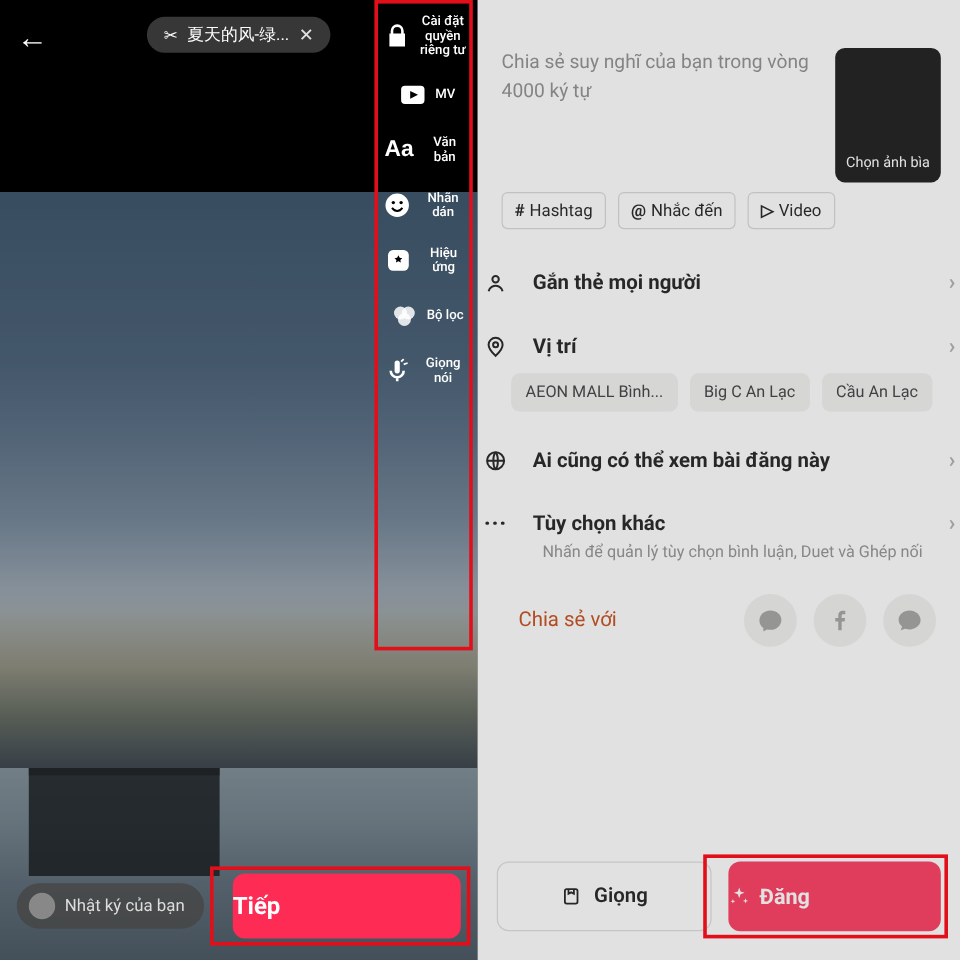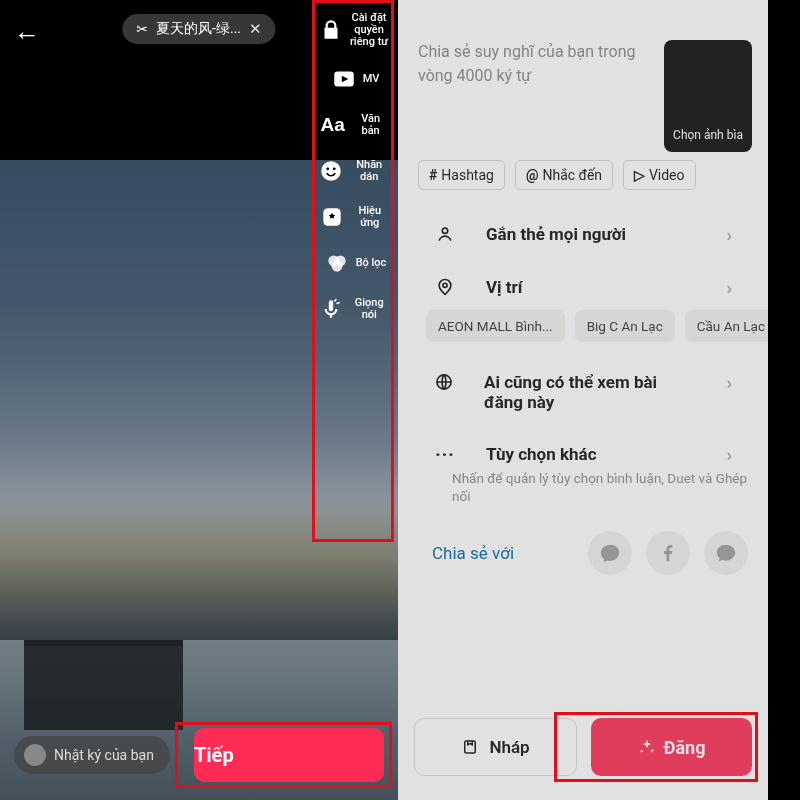--- a/index.html
+++ b/index.html
@@ -1,19 +1,19 @@
 <!DOCTYPE html>
 <html><head>
 <meta charset="utf-8">
 <style>
 *{box-sizing:border-box;margin:0;padding:0;font-family:-apple-system,BlinkMacSystemFont,"Segoe UI",Roboto,Arial,sans-serif}
 body{width:800px;height:800px;display:flex;background:#000;overflow:hidden}
 .screen{position:relative;height:800px}
 .left{width:398px;background:#000;display:flex;flex-direction:column}
-.right{width:370px;background:#fff;display:flex;flex-direction:column;position:relative}
+.right{width:402px;background:#fff;display:flex;flex-direction:column;position:relative}
 .right::after{content:"";position:absolute;inset:0;background:rgba(120,120,120,.22);pointer-events:none}
 .top-left{position:absolute;top:16px;left:14px;color:#fff;z-index:5}
 .arrow{font-size:26px;font-weight:500}
 .music-pill{position:absolute;top:14px;left:50%;transform:translateX(-50%);background:rgba(60,60,60,.92);border-radius:18px;padding:6px 14px;display:flex;align-items:center;gap:8px;color:#fff;font-size:14px;z-index:5;max-width:220px}
 .music-pill .cut{font-size:14px}
 .music-pill .title{white-space:nowrap;overflow:hidden;text-overflow:ellipsis;max-width:130px}
 .music-pill .x{font-size:15px;opacity:.85;flex:none}
 .preview{position:absolute;top:160px;left:0;right:0;bottom:0;background:linear-gradient(180deg,#4a6b8a 0%,#5a7a99 22%,#6e8caa 32%,#8aa4be 42%,#b8c9d8 52%,#d5d1b5 62%,#b6bfa3 68%,#9fb2bf 74%,#8aa0ae 82%,#718697 90%,#5c6f7e 100%);filter:saturate(.85) brightness(.72)}
 .preview::after{content:"";position:absolute;left:0;right:0;bottom:160px;height:130px;background:linear-gradient(180deg,transparent 0%,rgba(30,40,48,.35) 60%,rgba(22,30,36,.6) 100%)}
 .bldg{position:absolute;bottom:70px;left:6%;width:40%;height:90px;background:rgba(26,32,36,.8);border-top:6px solid rgba(40,46,50,.85)}
@@ -28,37 +28,37 @@
 .diary{flex:none;background:rgba(70,70,70,.82);border-radius:26px;padding:8px 16px 8px 10px;display:flex;align-items:center;gap:8px;color:#ddd;font-size:14px}
 .diary .avatar{width:22px;height:22px;border-radius:50%;background:#888}
 .next-btn{flex:1;background:#fe2c55;color:#fff;font-size:20px;font-weight:700;height:54px;border-radius:10px;display:flex;align-items:center;justify-content:flex-start}
 .hl-next{position:absolute;bottom:12px;left:175px;right:6px;height:66px;border:3px solid #e20f1b;z-index:7;pointer-events:none}
 .caption-row{display:flex;gap:10px;padding:40px 16px 8px 20px;align-items:flex-start}
 .caption{flex:1;color:#888;font-size:16px;line-height:24px}
 .cover{width:88px;height:112px;background:#0b0b0b;border-radius:8px;color:#fff;font-size:12px;display:flex;align-items:flex-end;justify-content:center;padding-bottom:10px;text-align:right;flex:none}
 .chips{display:flex;gap:10px;padding:0 20px 18px}
 .chip{border:1px solid #d7d7d6;border-radius:5px;padding:6px 10px;font-size:14px;color:#111;display:flex;align-items:center;gap:4px;background:#fff}
 .chip .b{font-weight:700}
-.row{display:flex;gap:30px;padding:16px 36px;font-size:17px;color:#111}
+.row{display:flex;align-items:center;gap:20px;padding:16px 4px;font-size:17px;color:#111}
 .row.bold{font-weight:700}
 .row .rowicon{width:22px;display:flex;justify-content:center;color:#111}
 .row svg{width:20px;height:20px;fill:none;stroke:#111;stroke-width:2}
 .row .chev{margin-left:auto;color:#aaa;font-size:18px}
 .loc-chips{display:flex;gap:10px;padding:4px 0 14px 28px;overflow:hidden}
 .loc{background:#f1f1f0;border-radius:7px;padding:8px 12px;font-size:13.5px;color:#333;white-space:nowrap;flex:none}
 .other-sub{padding:0 20px 12px 54px;color:#8c8c8c;font-size:13.5px;line-height:18px}
 .share{display:flex;align-items:center;gap:14px;padding:14px 20px}
-.share .label{font-size:17px;color:#0369a1}
+.share .label{font-size:17px;color:#c2410c}
 .share .spacer{flex:1}
 .circle{width:44px;height:44px;border-radius:50%;background:#f0f0ef;display:flex;align-items:center;justify-content:center}
 .circle svg{width:22px;height:22px;fill:#9e9e9d}
 .right-bottom{margin-top:auto;padding:18px 16px 24px;display:flex;gap:14px}
 .draft{flex:1;border:1.5px solid #dcdcdb;border-radius:10px;height:58px;display:flex;align-items:center;justify-content:center;gap:10px;background:#fff;font-size:17px;color:#111;font-weight:600}
 .draft svg{width:18px;height:18px;fill:none;stroke:#111;stroke-width:2}
-.post{flex:1;background:#fe2c55;color:#fff;border-radius:10px;height:58px;display:flex;align-items:center;justify-content:center;gap:8px;font-size:18px;font-weight:700}
+.post{flex:1;background:#fe2c55;color:#fff;border-radius:10px;height:58px;display:flex;align-items:center;gap:8px;font-size:18px;font-weight:700}
 .post svg{width:18px;height:18px;fill:#fff}
 .hl-post{position:absolute;bottom:18px;right:10px;width:204px;height:70px;border:3px solid #e20f1b;z-index:7;pointer-events:none}
 </style>
 </head>
 <body>
 
 <div class="screen left">
   <div class="preview">
     <div class="bldg"></div>
   </div>
@@ -237,21 +237,21 @@
         </svg>
       </div>
   </div>
 
   <div class="right-bottom">
     <div class="draft">
       <svg viewBox="0 0 24 24">
           <rect x="5" y="4" width="14" height="16" rx="2"></rect>
           <path d="M9 4v5l3-1.5L15 9V4"></path>
         </svg>
-      <span>Nháp</span>
+      <span>Giọng</span>
     </div>
     <div class="post">
       <svg viewBox="0 0 24 24">
           <path d="M12 2l1.5 4.5L18 8l-4.5 1.5L12 14l-1.5-4.5L6 8l4.5-1.5zM19 14l.8 2.2L22 17l-2.2.8L19 20l-.8-2.2L16 17l2.2-.8zM5 15l.7 1.8L7.5 17.5 5.7 18.2 5 20l-.7-1.8L2.5 17.5l1.8-.7z"></path>
         </svg>
       <span>Đăng</span>
     </div>
   </div>
   <div class="hl-post"></div>
 </div>

